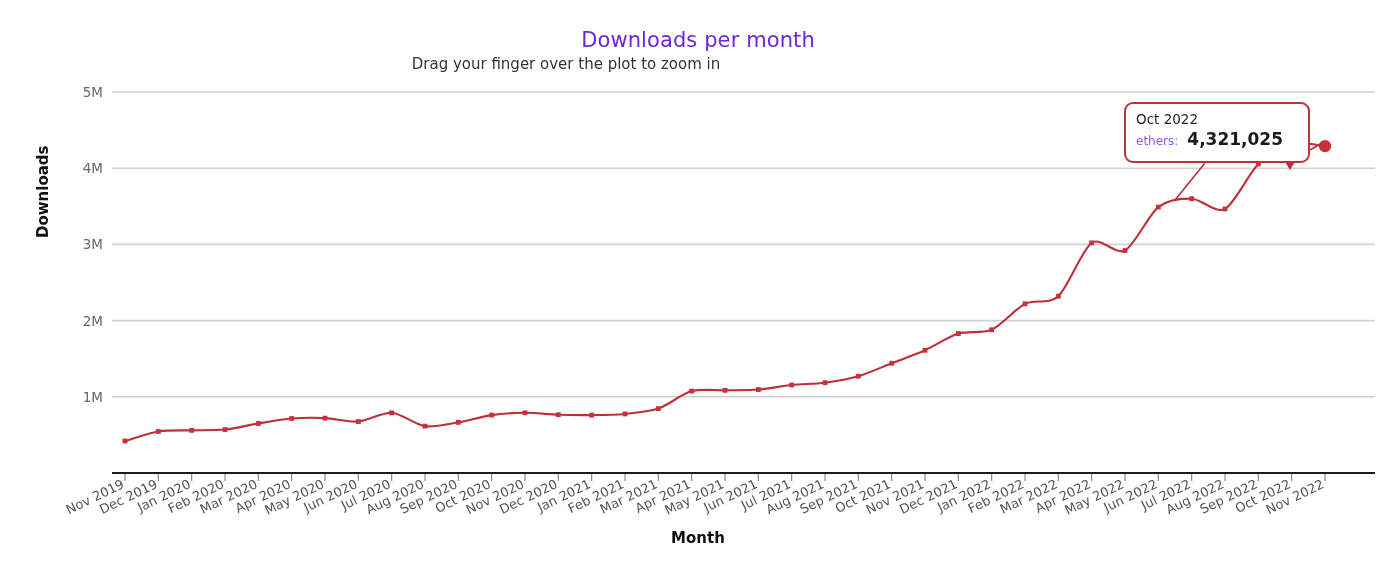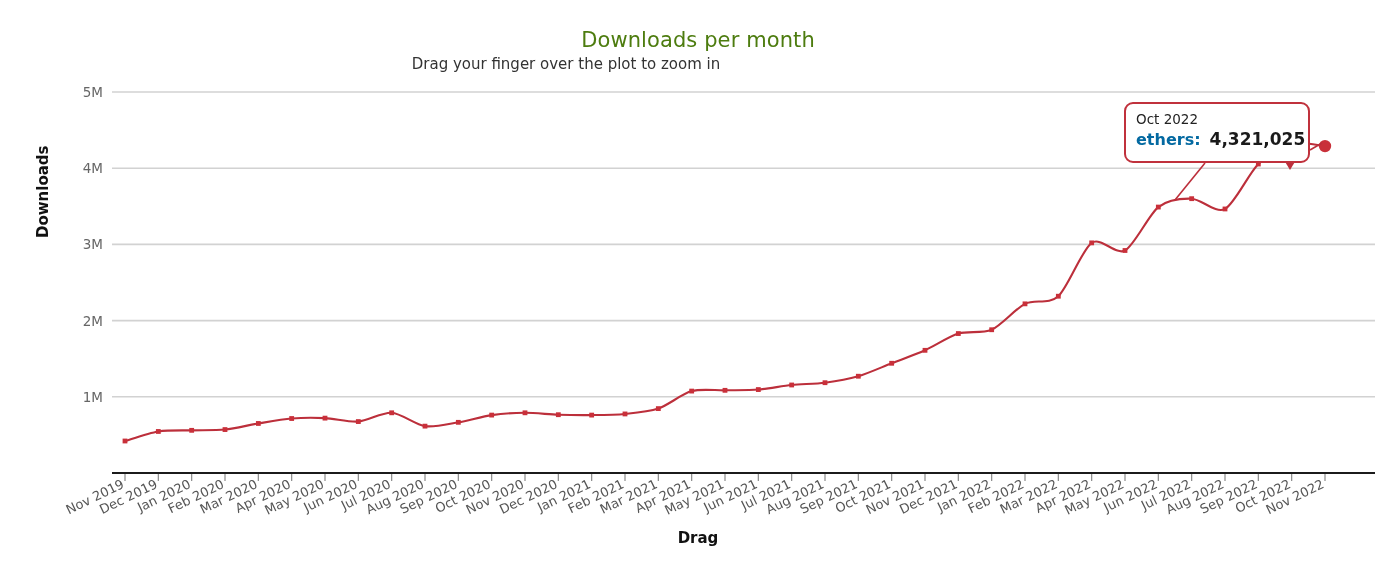--- a/index.html
+++ b/index.html
@@ -22,21 +22,21 @@
     width: 1396px;
     height: 563px;
   }
   .chart-title {
     position: absolute;
     left: 0;
     top: 28px;
     width: 1396px;
     text-align: center;
     font-size: 21px;
-    color: #4d7c0f;
+    color: #6d28d9;
     letter-spacing: 0.1px;
   }
   .chart-subtitle {
     position: absolute;
     left: 0;
     top: 55px;
     width: 1132px;
     text-align: center;
     font-size: 15px;
     color: #333333;
@@ -115,41 +115,40 @@
   .tooltip-date {
     font-size: 13.5px;
     color: #222222;
     line-height: 17px;
   }
   .tooltip-row {
     line-height: 22px;
     white-space: nowrap;
   }
   .tooltip-series {
-    font-size: 16px;
-    color: #0369a1;
-    font-weight: bold;
+    font-size: 12px;
+    color: #8b5cf6;
   }
   .tooltip-value {
     font-size: 17px;
     color: #1a1a1a;
     font-weight: bold;
     margin-left: 9px;
   }
 </style>
 </head>
 <body>
 
 <div id="chart-root">
 
   <div class="chart-title">Downloads per month</div>
   <div class="chart-subtitle">Drag your finger over the plot to zoom in</div>
 
   <div class="y-axis-title">Downloads</div>
-  <div class="x-axis-title">Drag</div>
+  <div class="x-axis-title">Month</div>
 
   <svg class="plot" viewBox="0 0 1396 563">
     <g id="gridlines-group">
         <line class="gridline" x1="112" x2="1375" y1="396.8" y2="396.8"></line>
         <line class="gridline" x1="112" x2="1375" y1="320.6" y2="320.6"></line>
         <line class="gridline" x1="112" x2="1375" y1="244.4" y2="244.4"></line>
         <line class="gridline" x1="112" x2="1375" y1="168.2" y2="168.2"></line>
         <line class="gridline" x1="112" x2="1375" y1="92" y2="92"></line>
       </g>
     <g id="ytick-group">

